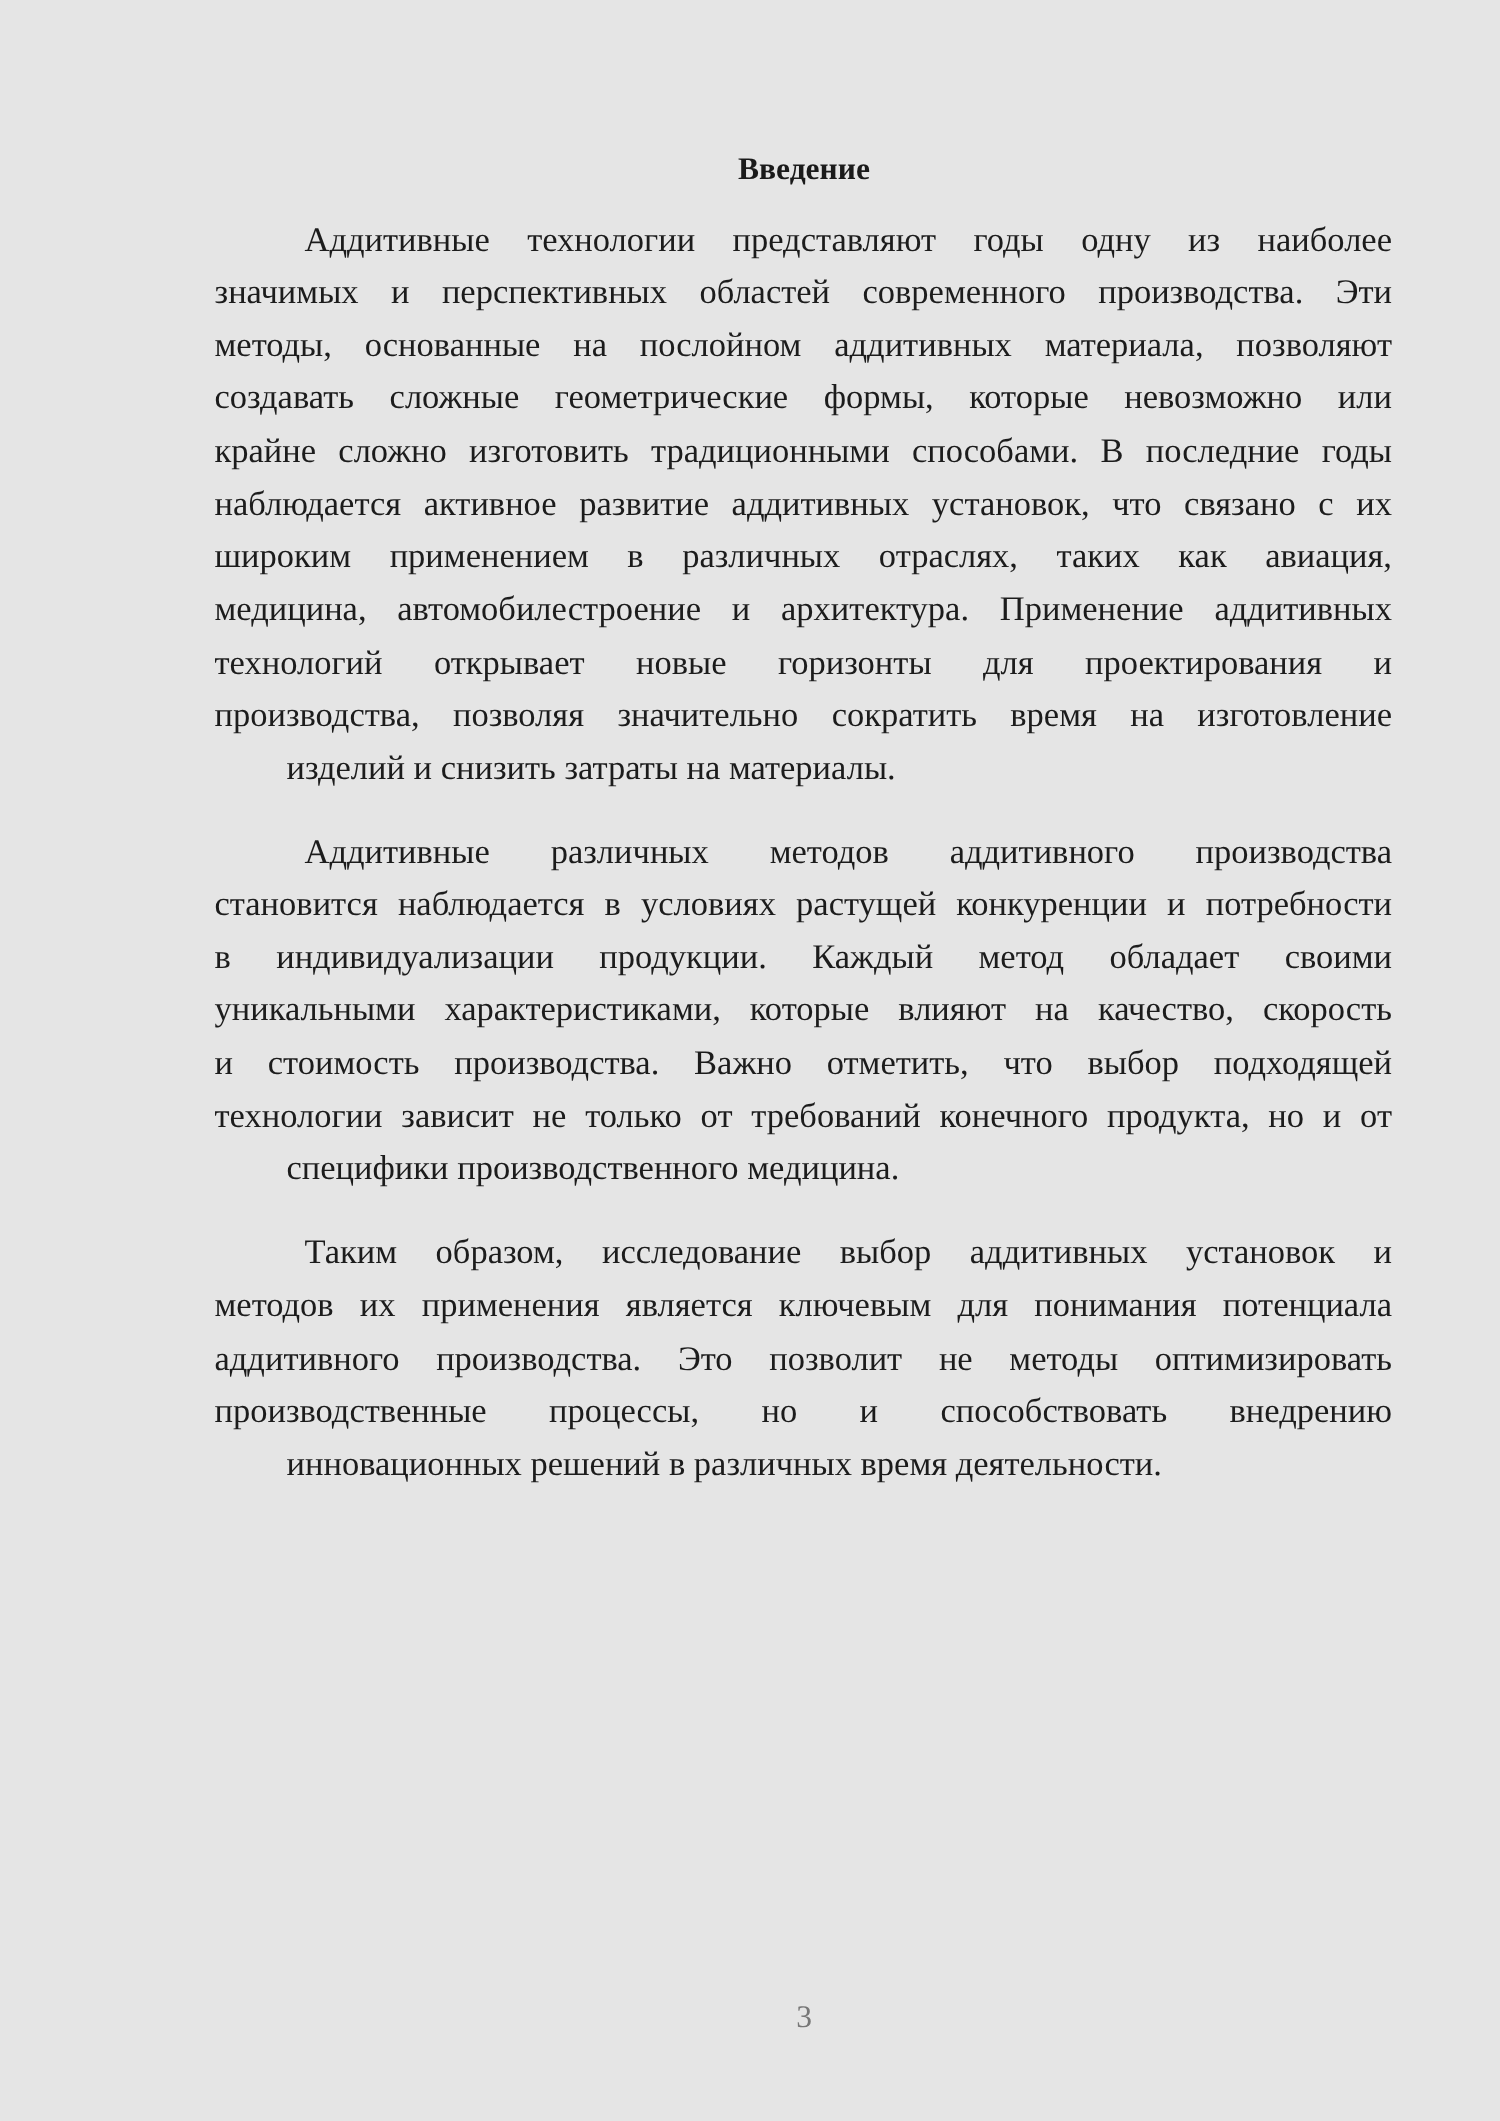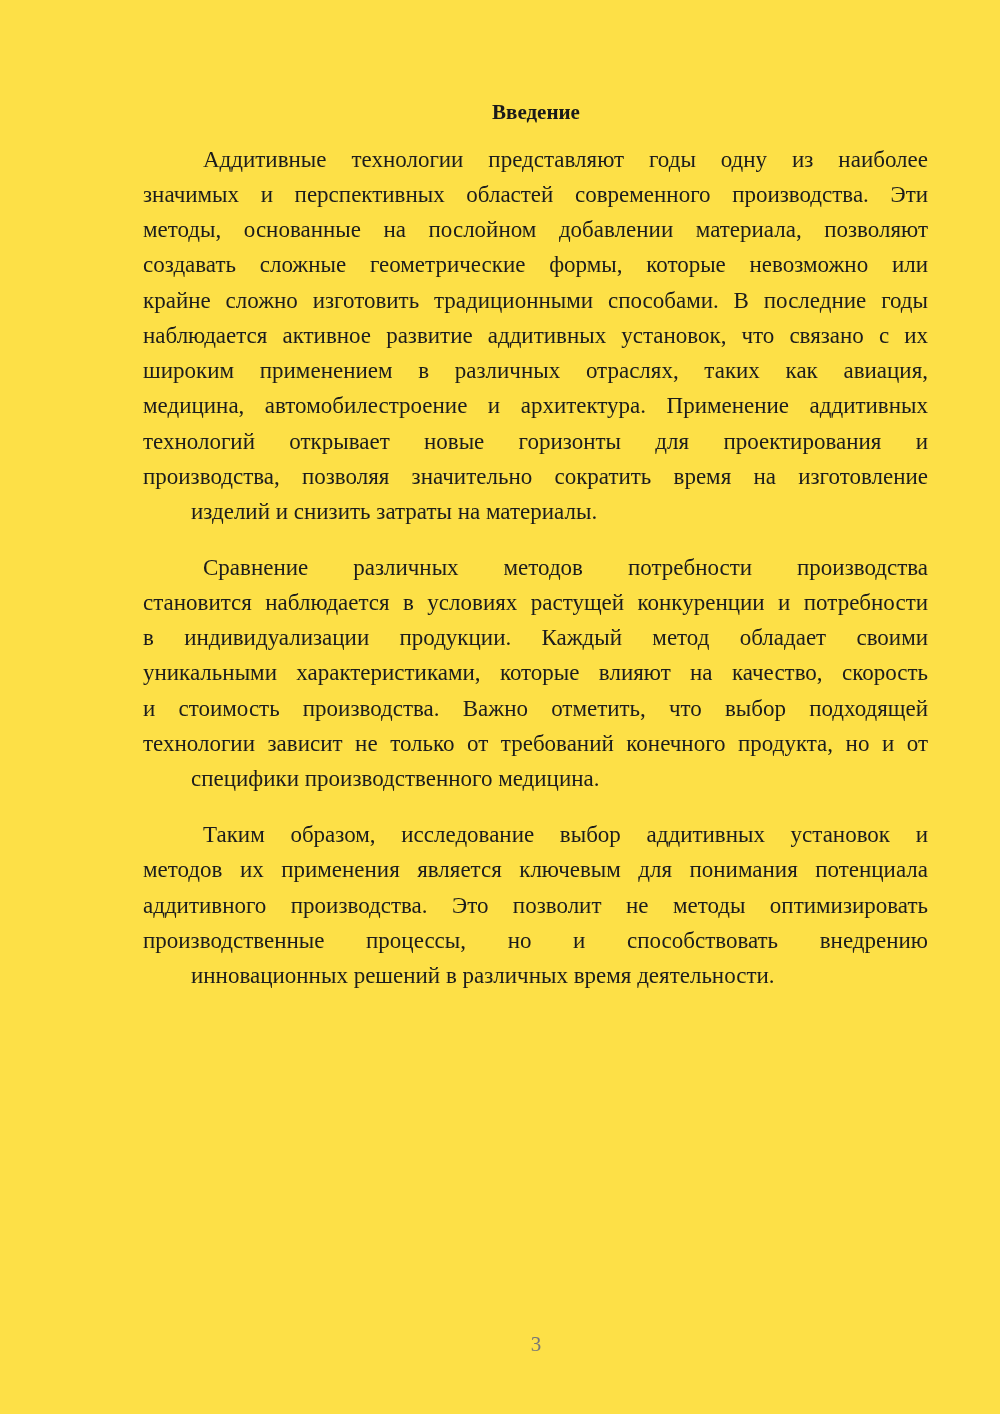--- a/index.html
+++ b/index.html
@@ -1,17 +1,17 @@
 <!DOCTYPE html>
 <html><head>
 <meta charset="utf-8">
 <style>
   html, body { margin: 0; padding: 0; background: #ffffff; }
   body { width: 1000px; height: 1414px; position: relative; overflow: hidden; }
-  .page { position: absolute; left: 0; top: 0; width: 1000px; height: 1414px; background: #fde047; }
+  .page { position: absolute; left: 0; top: 0; width: 1000px; height: 1414px; background: #e5e5e5; }
   .title {
     position: absolute; left: 0; width: 1072px; top: 98px;
     text-align: center; font-family: "Liberation Serif", serif;
     font-weight: bold; font-size: 21px; color: #1a1a1a; line-height: 28px;
   }
   .line {
     position: absolute; left: 143px; width: 785px;
     font-family: "Liberation Serif", serif; font-size: 23px; color: #1c1c1c;
     line-height: 30px; white-space: nowrap;
     text-align: justify; text-align-last: justify;
@@ -25,33 +25,33 @@
 </style>
 </head>
 <body>
 
 <div class="page">
   <div class="title">Введение</div>
 
   <div>
     <div class="line indent" style="top:145px">Аддитивные технологии представляют годы одну из наиболее</div>
     <div class="line" style="top:180px">значимых и перспективных областей современного производства. Эти</div>
-    <div class="line" style="top:215px">методы, основанные на послойном добавлении материала, позволяют</div>
+    <div class="line" style="top:215px">методы, основанные на послойном аддитивных материала, позволяют</div>
     <div class="line" style="top:250px">создавать сложные геометрические формы, которые невозможно или</div>
     <div class="line" style="top:286px">крайне сложно изготовить традиционными способами. В последние годы</div>
     <div class="line" style="top:321px">наблюдается активное развитие аддитивных установок, что связано с их</div>
     <div class="line" style="top:356px">широким применением в различных отраслях, таких как авиация,</div>
     <div class="line" style="top:391px">медицина, автомобилестроение и архитектура. Применение аддитивных</div>
     <div class="line" style="top:427px">технологий открывает новые горизонты для проектирования и</div>
     <div class="line" style="top:462px">производства, позволяя значительно сократить время на изготовление</div>
     <div class="line last" style="top:497px">изделий и снизить затраты на материалы.</div>
   </div>
 
   <div>
-    <div class="line indent" style="top:553px">Сравнение различных методов потребности производства</div>
+    <div class="line indent" style="top:553px">Аддитивные различных методов аддитивного производства</div>
     <div class="line" style="top:588px">становится наблюдается в условиях растущей конкуренции и потребности</div>
     <div class="line" style="top:623px">в индивидуализации продукции. Каждый метод обладает своими</div>
     <div class="line" style="top:658px">уникальными характеристиками, которые влияют на качество, скорость</div>
     <div class="line" style="top:694px">и стоимость производства. Важно отметить, что выбор подходящей</div>
     <div class="line" style="top:729px">технологии зависит не только от требований конечного продукта, но и от</div>
     <div class="line last" style="top:764px">специфики производственного медицина.</div>
   </div>
 
   <div>
     <div class="line indent" style="top:820px">Таким образом, исследование выбор аддитивных установок и</div>

